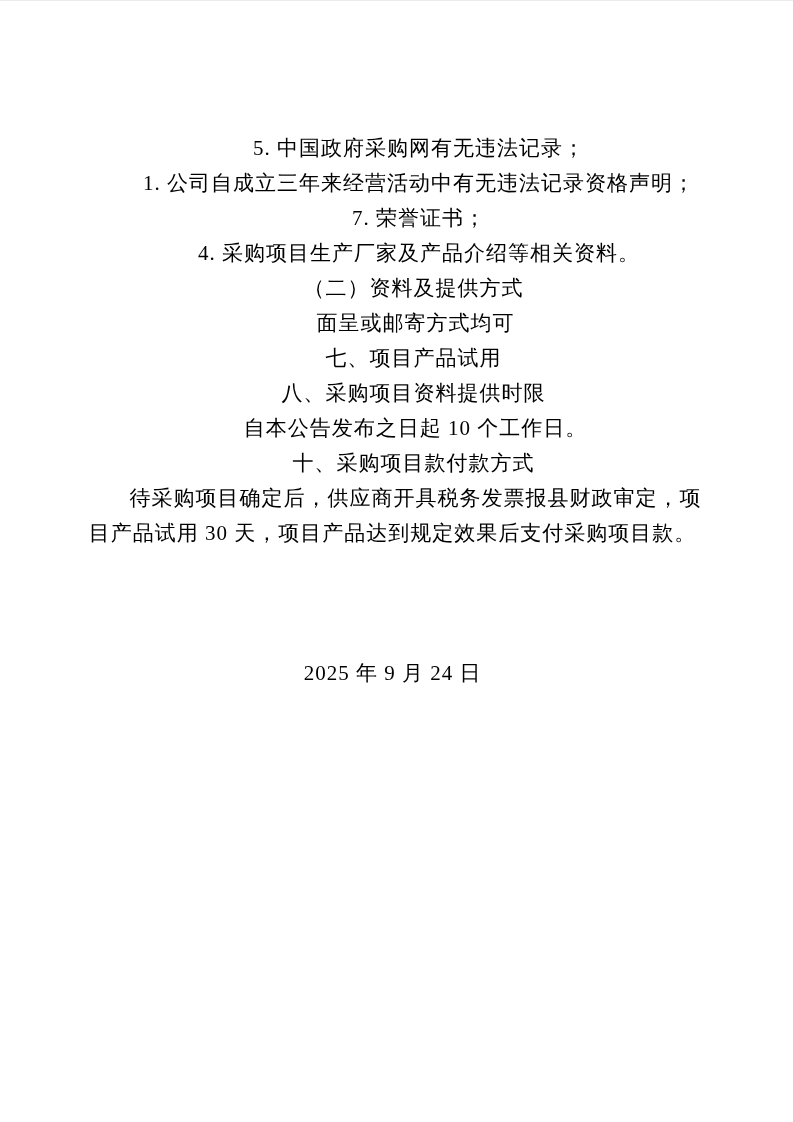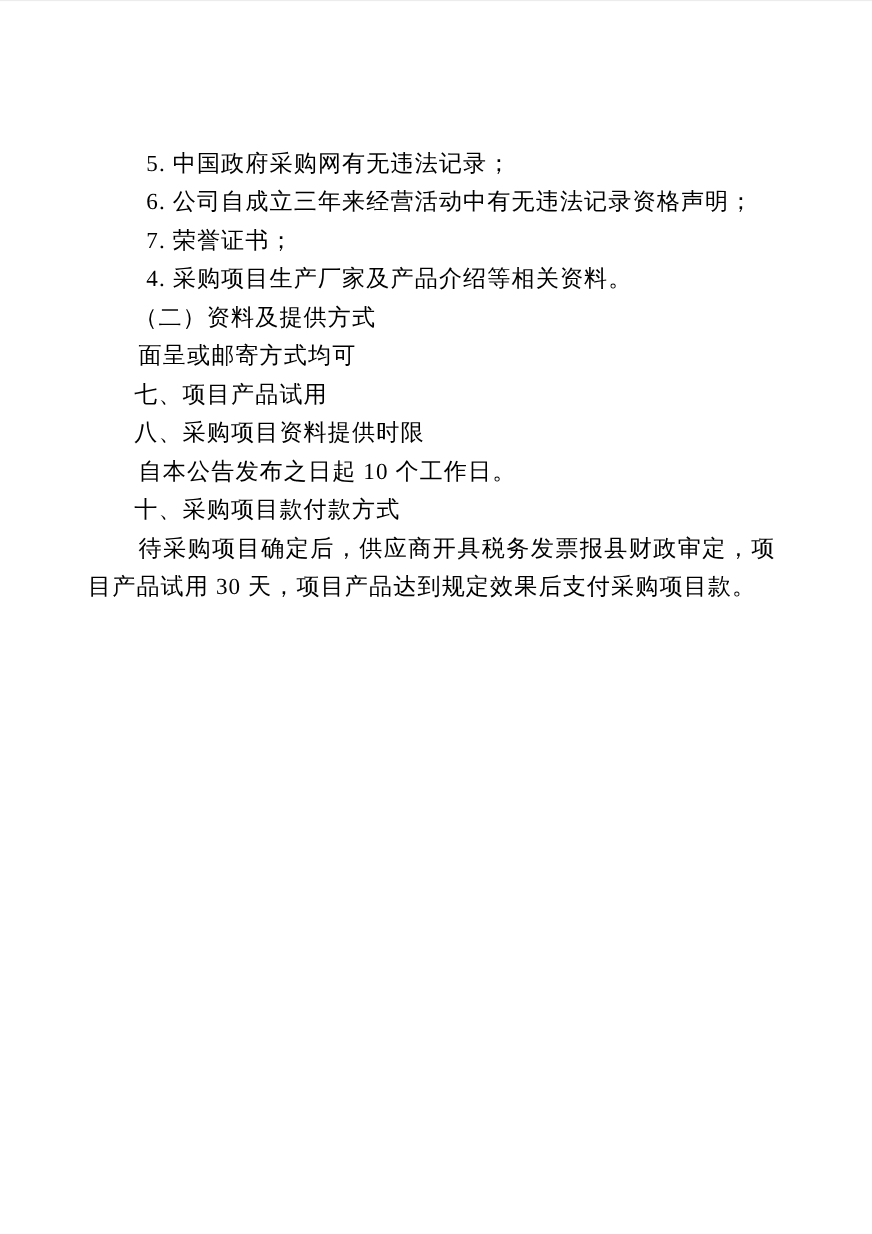--- a/index.html
+++ b/index.html
@@ -24,20 +24,21 @@
     font-size: 21px;
     line-height: 35px;
     letter-spacing: 1px;
   }
   .doc p, .doc h3 {
     margin: 0;
     padding: 0;
     font-size: 21px;
     line-height: 35px;
     font-weight: normal;
+    text-align: center;
   }
   .list-item {
     text-indent: 53px;
   }
   .heading {
     font-weight: 700;
     text-indent: 42px;
     font-family: Liberation Serif, serif;
   }
   .para {
@@ -54,32 +55,33 @@
   .sig-date {
     padding-right: 12px;
   }
 </style>
 </head>
 <body>
 
 <div class="doc">
 
   <p class="list-item">5. 中国政府采购网有无违法记录；</p>
-  <p class="list-item">6. 公司自成立三年来经营活动中有无违法记录资格声明；</p>
+  <p class="list-item">1. 公司自成立三年来经营活动中有无违法记录资格声明；</p>
   <p class="list-item">7. 荣誉证书；</p>
   <p class="list-item">4. 采购项目生产厂家及产品介绍等相关资料。</p>
 
   <h3 class="heading">（二）资料及提供方式</h3>
   <p class="para">面呈或邮寄方式均可</p>
 
   <h3 class="heading">七、项目产品试用</h3>
 
   <h3 class="heading">八、采购项目资料提供时限</h3>
   <p class="para">自本公告发布之日起 10 个工作日。</p>
 
 
   <h3 class="heading">十、采购项目款付款方式</h3>
   <p class="para">待采购项目确定后，供应商开具税务发票报县财政审定，项目产品试用 30 天，项目产品达到规定效果后支付采购项目款。</p>
 
   <div class="signature">
+    <p class="sig-date">2025 年 9 月 24 日</p>
   </div>
 
 </div>
 
 </body></html>

